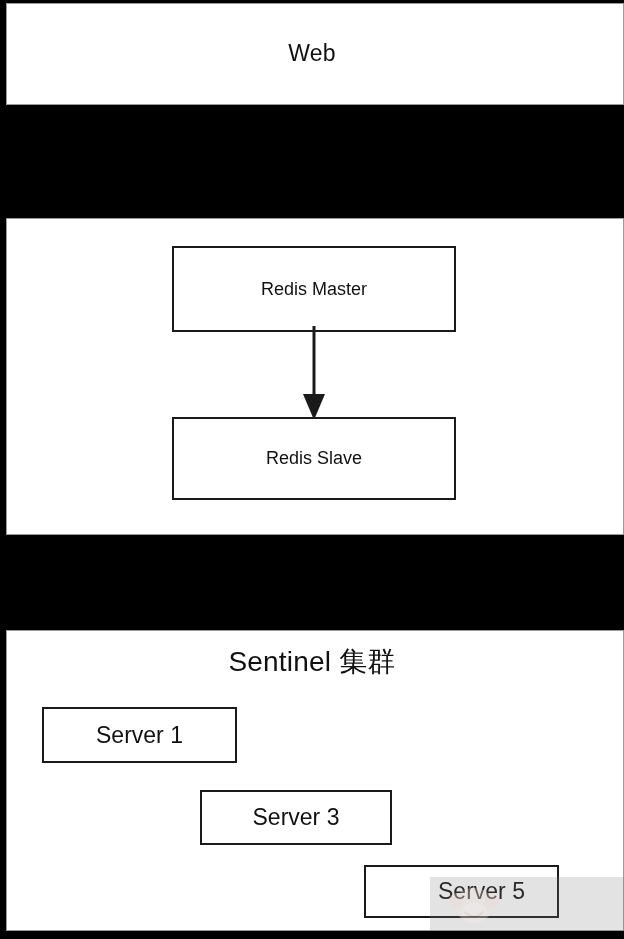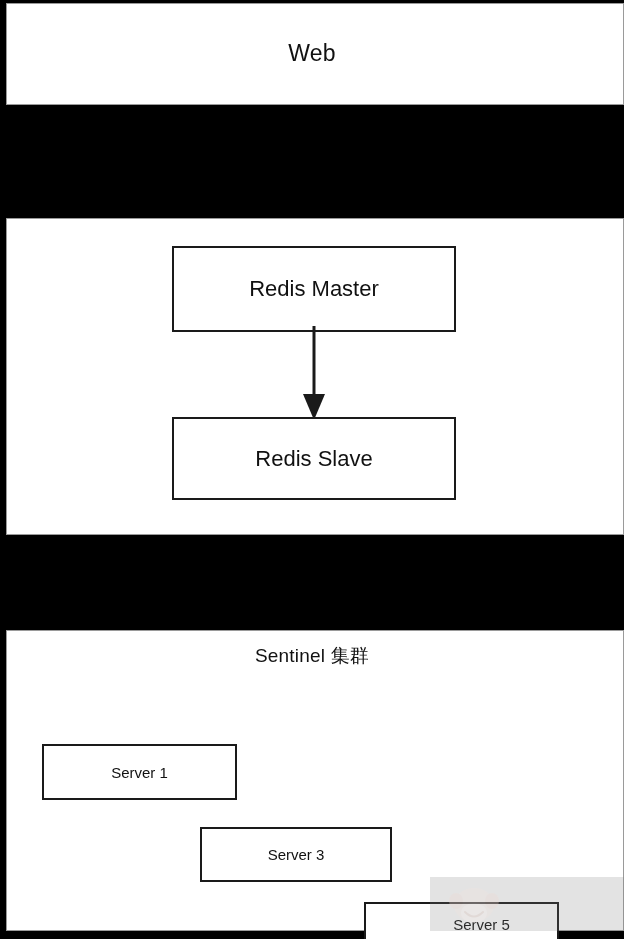--- a/index.html
+++ b/index.html
@@ -61,56 +61,55 @@
     font-weight: 400;
     letter-spacing: 0.2px;
   }
 
   #web-label {
     top: 40px;
   }
 
   #sentinel-title {
     top: 643px;
-    font-size: 19px;
+    font-size: 28px;
   }
 
   
   .node {
     position: absolute;
     background: #ffffff;
     border: 2px solid #1a1a1a;
     box-sizing: border-box;
     display: flex;
     align-items: center;
     justify-content: center;
     color: #111111;
-    font-size: 22px;
+    font-size: 18px;
     font-weight: 400;
   }
 
   #node-redis-master {
     left: 172px;
     top: 246px;
     width: 284px;
     height: 86px;
   }
 
   #node-redis-slave {
     left: 172px;
     top: 417px;
     width: 284px;
     height: 83px;
     text-align: right;
   }
 
   .server-node {
-    font-size: 15px;
+    font-size: 23px;
     border-width: 2px;
-    margin-top: 37px;
   }
 
   #node-server-1 {
     left: 42px;
     top: 707px;
     width: 195px;
     height: 56px;
   }
 
   #node-server-2 {
@@ -131,21 +130,21 @@
     left: 42px;
     top: 865px;
     width: 195px;
     height: 55px;
   }
 
   #node-server-5 {
     left: 364px;
     top: 865px;
     width: 195px;
-    height: 45px;
+    height: 53px;
     padding-left: 40px;
   }
 
   
   #arrow-master-to-slave {
     position: absolute;
     left: 290px;
     top: 326px;
     width: 48px;
     height: 96px;

